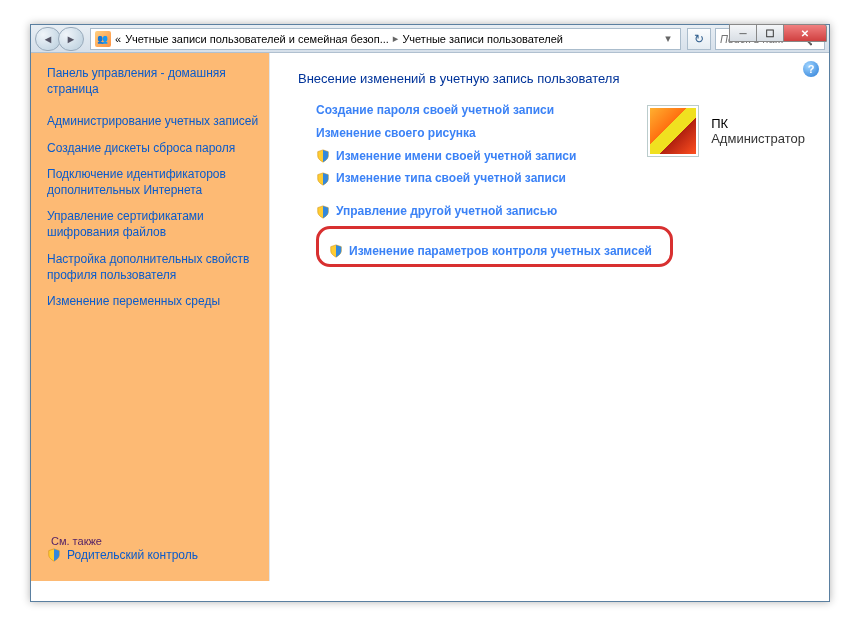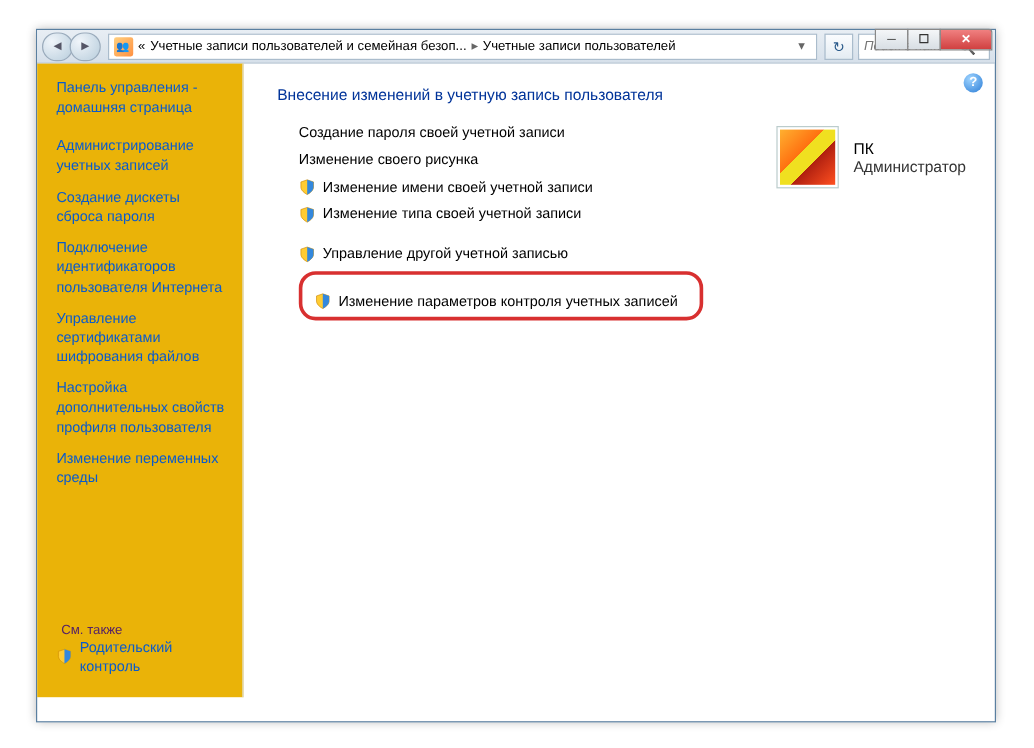--- a/index.html
+++ b/index.html
@@ -17,29 +17,29 @@
 .search { width: 110px; height: 22px; margin-left: 4px; border: 1px solid #aabccc; background:#fff; display:flex; align-items:center; }
 .search input { border:none; outline:none; width:80px; font-size:11px; padding:0 4px; color:#888; font-style:italic; }
 .search-icon { width:20px; text-align:center; color:#4a7aaa; }
 .win-btns { position:absolute; right:2px; top:-1px; display:flex; }
 .win-btn { width:28px; height:18px; border:1px solid #888; background:linear-gradient(#f4f6f8,#d8dee4); display:flex; align-items:center; justify-content:center; font-size:10px; font-weight:bold; color:#333; margin-left:-1px; }
 .win-btn.close { background:linear-gradient(#f08080,#d04040); color:#fff; width:44px; border-radius:0 3px 0 0; }
 .menubar { height: 20px; background: linear-gradient(#f8fafb, #eef2f5); border-bottom: 1px solid #d0d8e0; display:flex; align-items:center; padding-left:6px; gap:2px; font-size:12px; }
 .menubar span { padding: 2px 6px; cursor:default; }
 .menubar span u { text-decoration: underline; }
 .content { display:flex; height: calc(100% - 48px); }
-.sidebar { width: 172px; background: #eab308; border-right: 1px solid #e0e6ec; padding: 12px 10px 8px 16px; display:flex; flex-direction:column; }
+.sidebar { width: 239px; background: #fdba74; border-right: 1px solid #e0e6ec; padding: 12px 10px 8px 16px; display:flex; flex-direction:column; }
 .sidebar a { color: #0a5bcc; text-decoration:none; display:block; margin-bottom:10px; line-height:1.35; cursor:pointer; }
 .sidebar .seealso { margin-top:auto; color:#526; font-size:11px; margin-bottom:0; padding-left:4px; }
 .sidebar .shield-link { display:flex; align-items:center; gap:6px; color:#0a5bcc; }
 .main { flex:1; position:relative; padding: 18px 18px 18px 28px; }
 .help-icon { position:absolute; right:10px; top:8px; width:16px; height:16px; border-radius:50%; background:radial-gradient(circle at 35% 30%, #9fd4ff, #2a7cd6); color:#fff; font-size:11px; font-weight:bold; display:flex; align-items:center; justify-content:center; cursor:pointer; }
 .main h1 { font-size:13px; font-weight:normal; color:#003399; margin-bottom:16px; }
 .tasks { margin-left: 18px; }
-.tasks a { color:#000000; text-decoration:none; display:flex; align-items:center; gap:6px; margin-bottom:6px; line-height:1.4; cursor:pointer; }
+.tasks a { color:#3b82f6; text-decoration:none; display:flex; align-items:center; gap:6px; margin-bottom:6px; line-height:1.4; cursor:pointer;font-weight:bold; }
 .tasks .sep { height:10px; }
 .highlight { display:inline-flex; align-items:center; gap:6px; border:3px solid #d83030; border-radius:14px; padding:14px 18px 4px 10px; }
 .shield { width:14px; height:14px; display:inline-block; }
 .shield svg { width:100%; height:100%; }
 .account-tile { position:absolute; right:24px; top:52px; display:flex; align-items:center; gap:12px; }
 .account-pic { width:52px; height:52px; border:1px solid #bcc; padding:2px; background:#fff; }
 .account-pic-inner { width:100%; height:100%; background: linear-gradient(135deg, #ffb030 0%, #ff7010 40%, #f0e020 40%, #f0e020 60%, #b02010 60%, #ff5020 100%); }
 .account-name { font-size:13px; }
 .account-role { font-size:13px; color:#333; }
 </style>
@@ -74,21 +74,21 @@
     </div>
   </div>
 
 
   <div class="content">
     <div class="sidebar">
       <a>Панель управления - домашняя страница</a>
       <div style="height:6px"></div>
       <a>Администрирование учетных записей</a>
       <a>Создание дискеты сброса пароля</a>
-      <a>Подключение идентификаторов пользователя Интернета</a>
+      <a>Подключение идентификаторов дополнительных Интернета</a>
       <a>Управление сертификатами шифрования файлов</a>
       <a>Настройка дополнительных свойств профиля пользователя</a>
       <a>Изменение переменных среды</a>
       <div class="seealso">См. также</div>
       <a class="shield-link">
         <span class="shield">
           <svg viewBox="0 0 16 16">
               <path d="M8 1 L14 3 V8 C14 12 8 15 8 15 C8 15 2 12 2 8 V3 Z" fill="#ffcc33" stroke="#cc8800" stroke-width="0.6"></path>
               <path d="M8 1 L14 3 V8 C14 12 8 15 8 15 V1 Z" fill="#3388dd"></path>
             </svg>

